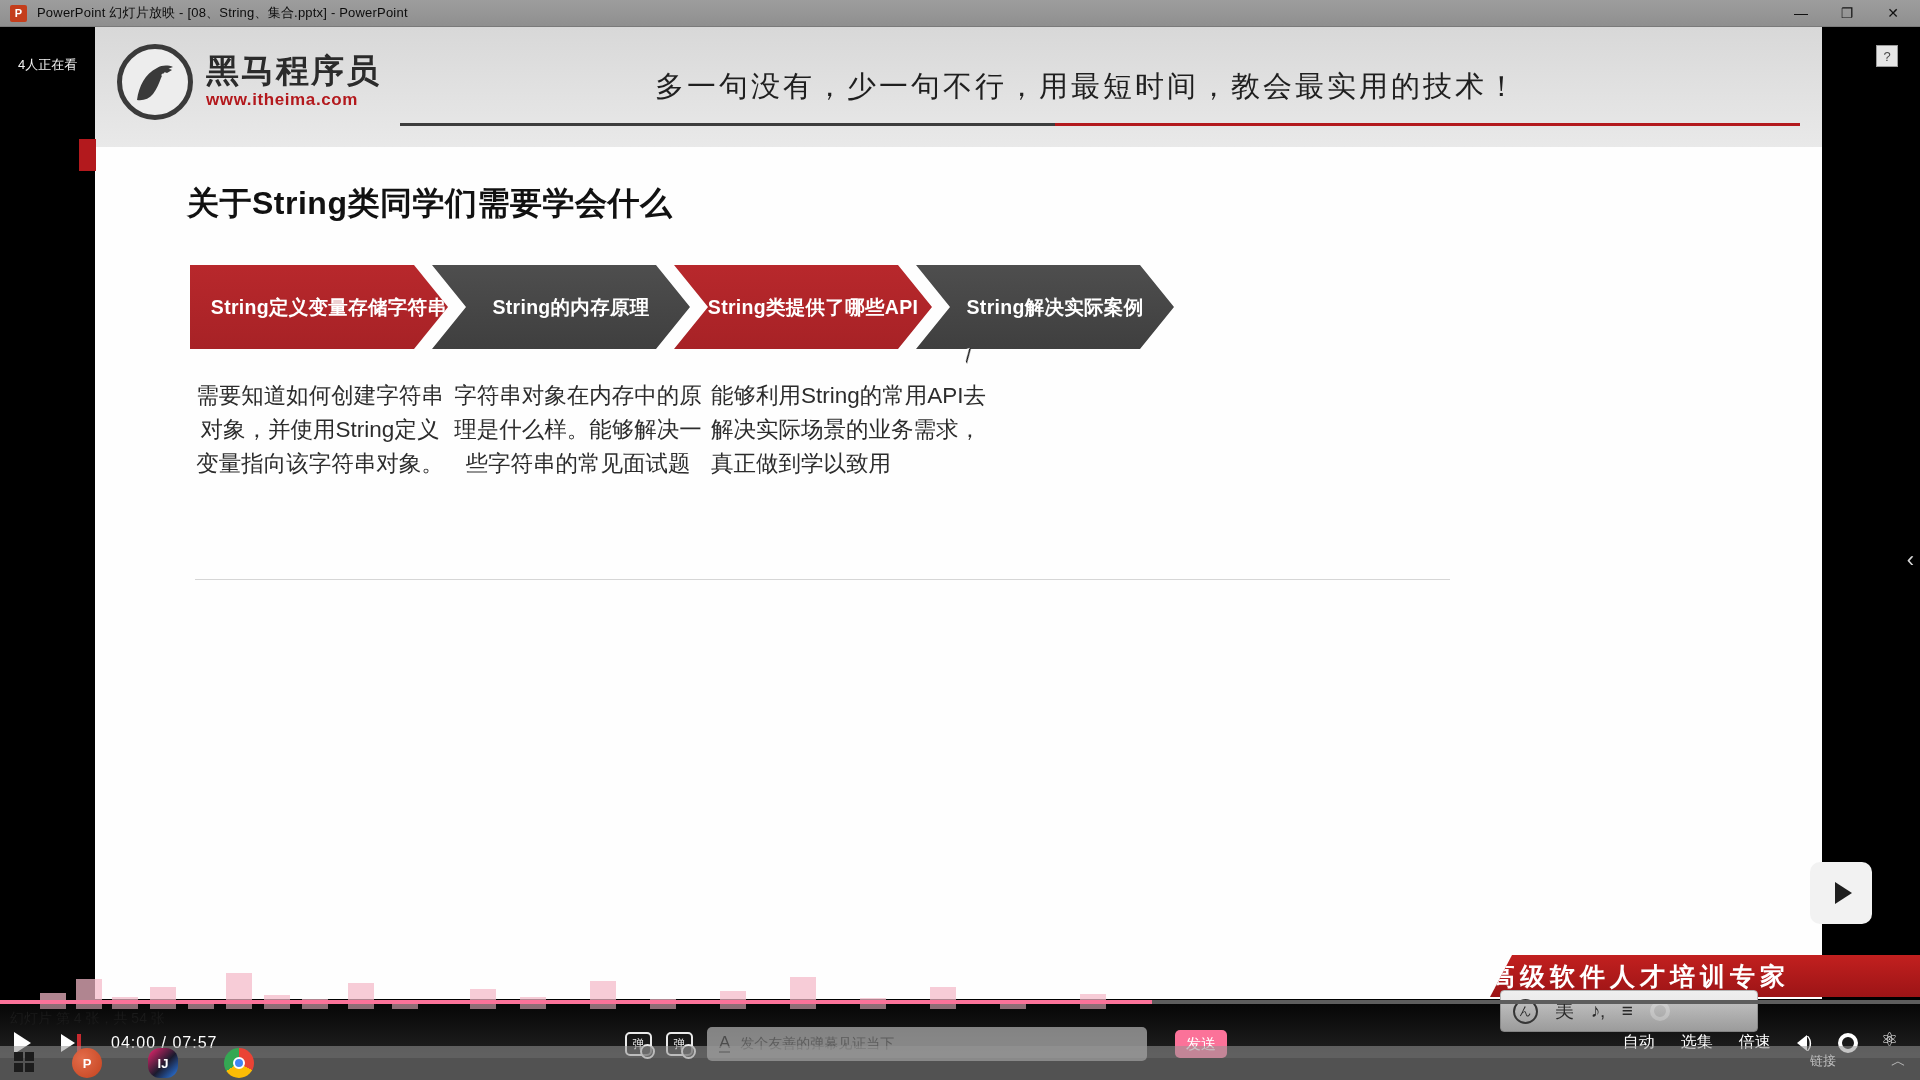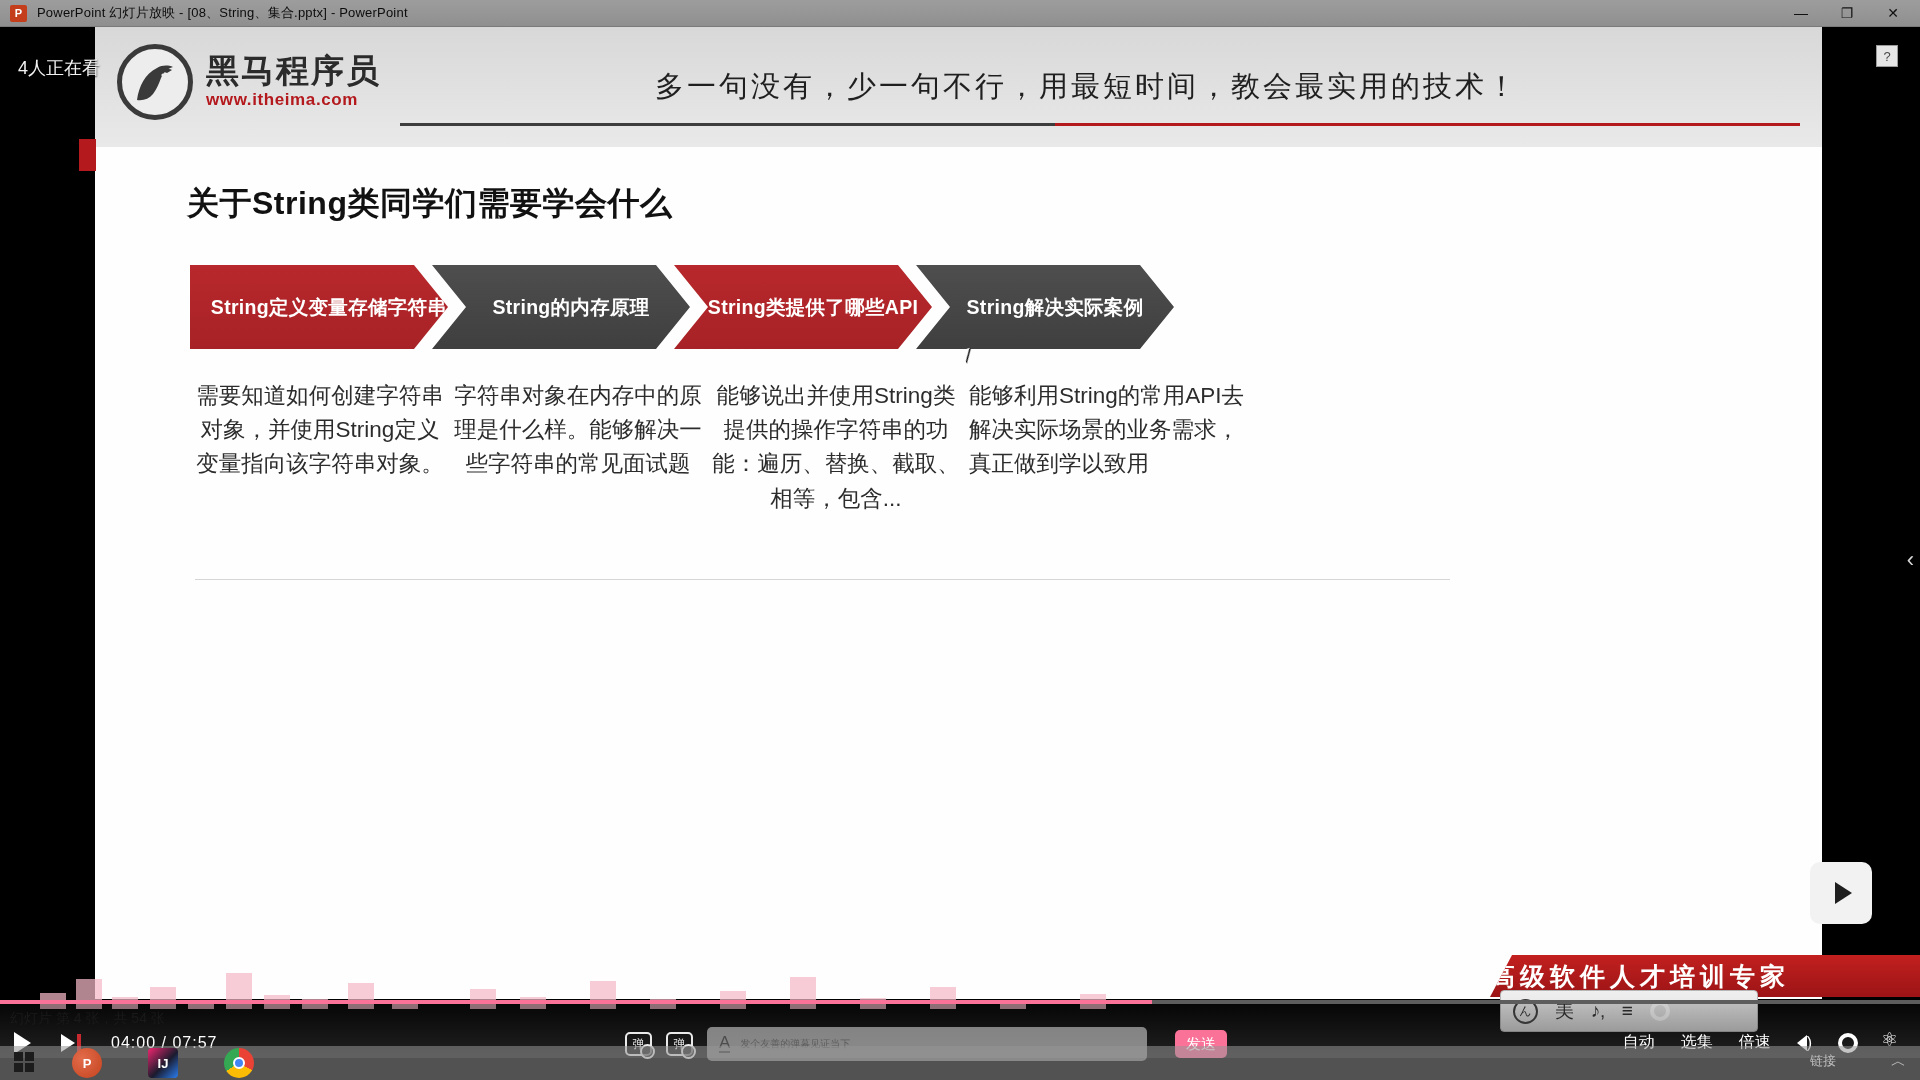--- a/index.html
+++ b/index.html
@@ -95,21 +95,21 @@
   .col p { font-size: 22.5px; color: #2c2c2c; line-height: 1.52; }
   .col.c4 { width: 285px; }
   .col.c4 p { text-align: left; }
   .divider {
     position: absolute; left: 100px; top: 552px; width: 1255px; height: 1px; background: #d6d6d6;
   }
 
   
   .watching {
     position: absolute; left: 18px; top: 29px; color: #f2f2f2;
-    font-size: 18px; text-shadow: 0 1px 2px #000;
+    font-size: 13px; text-shadow: 0 1px 2px #000;
   }
   .left-red-tab {
     position: absolute; left: 79px; top: 112px; width: 17px; height: 32px; background: #b3191d;
   }
   .help-badge {
     position: absolute; right: 22px; top: 18px; width: 22px; height: 22px;
     border: 1px solid #9b9b9b; color: #4a4a4a; font-size: 13px;
     display: flex; align-items: center; justify-content: center; background: #e6e6e6;
   }
   .side-collapse {
@@ -175,40 +175,40 @@
   }
   .dm-icon::after {
     content: ""; position: absolute; right: -5px; bottom: -5px; width: 11px; height: 11px;
     border: 2px solid #eaeaea; border-radius: 50%; background: rgba(70,70,70,.6);
   }
   .dm-input {
     width: 440px; height: 34px; background: rgba(235,235,235,.52);
     border: none; border-radius: 5px; display: flex; align-items: center; padding: 0 12px; gap: 10px;
   }
   .dm-input .a-ico { color: #4c4c4c; font-size: 17px; border-bottom: 2px solid #4c4c4c; line-height: .95; }
-  .dm-input .ph { color: #5d5d5d; font-size: 10px; }
+  .dm-input .ph { color: #5d5d5d; font-size: 14px; }
   .dm-send {
     width: 52px; height: 28px; background: #fb7299; border-radius: 5px; color: #fff;
     font-size: 15px; display: flex; align-items: center; justify-content: center; margin-left: 14px;
   }
 
   .right-ctrls { position: absolute; right: 62px; top: 1032px; display: flex; align-items: center; gap: 26px; color: #fff; font-size: 16px; }
   .vol-ico { display: flex; align-items: center; }
   .vol-ico .sp { width: 0; height: 0; border-right: 10px solid #fff; border-top: 8px solid transparent; border-bottom: 8px solid transparent; }
   .gear { width: 20px; height: 20px; border-radius: 50%; border: 4px solid #fff; }
   .tray-link { position: absolute; right: 84px; top: 1052px; color: #e8e8e8; font-size: 13px; }
   .tray-caret { position: absolute; right: 14px; top: 1052px; color: #e8e8e8; font-size: 15px; }
   .tray-ico { position: absolute; right: 22px; top: 1028px; color: #fff; font-size: 19px; }
 
   
   .taskbar { position: absolute; left: 0; top: 1046px; width: 1920px; height: 34px; background: rgba(150,150,150,.55); }
   .tb-start { position: absolute; left: 14px; top: 1052px; width: 22px; height: 22px; }
   .tb-start div { position: absolute; width: 9px; height: 9px; background: #1c1c1c; }
   .tb-apps { position: absolute; left: 72px; top: 1048px; display: flex; gap: 46px; }
-  .tb-app { width: 30px; height: 30px; border-radius: 4px; display: flex; align-items: center; justify-content: center; font-size: 13px; font-weight: bold; color: #fff; position: relative; }
+  .tb-app { width: 30px; height: 30px; border-radius: 12px; display: flex; align-items: center; justify-content: center; font-size: 13px; font-weight: bold; color: #fff; position: relative; }
   .tb-app::after { content: ""; position: absolute; bottom: -6px; left: 2px; width: 26px; height: 3px; background: #3d86d8; }
   .app-ppt { background: radial-gradient(circle at 35% 35%, #e36c4a, #c4431f); border-radius: 50%; }
   .app-ij { background: linear-gradient(135deg,#f0266f,#1b1b2e 55%,#2a7ef0); }
   .app-chrome { background: conic-gradient(#ea4335 0 33%, #fbbc05 33% 66%, #34a853 66% 100%); border-radius: 50%; }
   .app-chrome span { width: 12px; height: 12px; border-radius: 50%; background: #4285f4; border: 2px solid #fff; }
 
   .cursor { position: absolute; left: 963px; top: 322px; width: 0; height: 0;
     border-left: 9px solid #fff; border-bottom: 13px solid transparent; transform: rotate(-20deg);
     filter: drop-shadow(1px 1px 0 #000); }
 </style>
@@ -265,23 +265,20 @@
           <div class="chev-label">String解决实际案例</div>
         </div>
       </div>
 
       <div class="cols">
         <div class="col">
           <p>需要知道如何创建字符串对象，并使用String定义变量指向该字符串对象。</p>
         </div>
         <div class="col">
           <p>字符串对象在内存中的原理是什么样。能够解决一些字符串的常见面试题</p>
-        </div>
-        <div class="col">
-          <p>能够说出并使用String类提供的操作字符串的功能：遍历、替换、截取、相等，包含...</p>
         </div>
         <div class="col c4">
           <p>能够利用String的常用API去解决实际场景的业务需求，真正做到学以致用</p>
         </div>
       </div>
       <div class="divider"></div>
     </div>
 
     <div class="watching">4人正在看</div>
     <div class="left-red-tab"></div>

